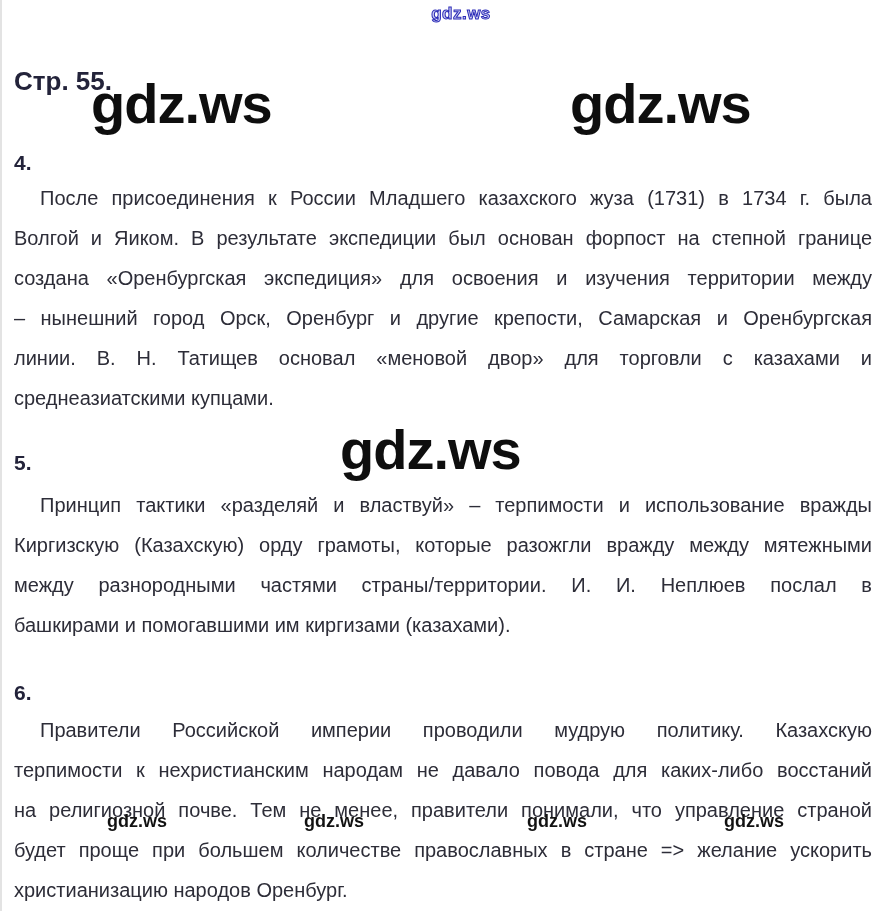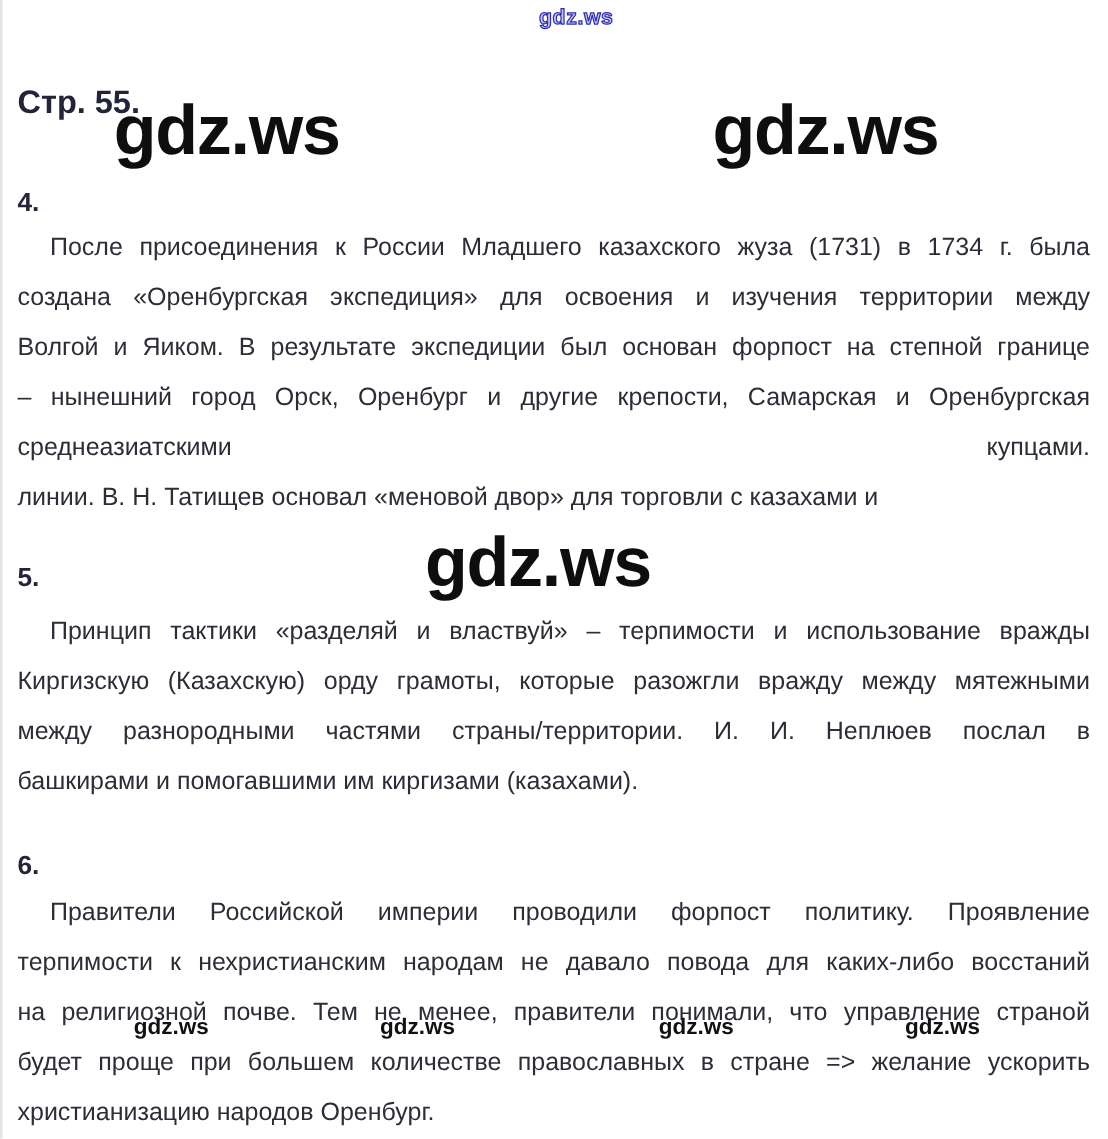--- a/index.html
+++ b/index.html
@@ -114,38 +114,38 @@
 
   <div class="page-label">Стр. 55.</div>
 
   <div class="wm-big" id="wm-big-1">gdz.ws</div>
   <div class="wm-big" id="wm-big-2">gdz.ws</div>
   <div class="wm-big" id="wm-big-3">gdz.ws</div>
 
   <div class="section-number" id="sec4-num">4.</div>
   <div class="para" id="para4">
       <div class="line">После присоединения к России Младшего казахского жуза (1731) в 1734 г. была</div>
+      <div class="line">Волгой и Яиком. В результате экспедиции был основан форпост на степной границе</div>
       <div class="line">создана «Оренбургская экспедиция» для освоения и изучения территории между</div>
-      <div class="line">Волгой и Яиком. В результате экспедиции был основан форпост на степной границе</div>
       <div class="line">– нынешний город Орск, Оренбург и другие крепости, Самарская и Оренбургская</div>
+      <div class="line">линии. В. Н. Татищев основал «меновой двор» для торговли с казахами и</div>
       <div class="line">среднеазиатскими купцами.</div>
-      <div class="line">линии. В. Н. Татищев основал «меновой двор» для торговли с казахами и</div>
     </div>
 
   <div class="section-number" id="sec5-num">5.</div>
   <div class="para" id="para5">
       <div class="line">Принцип тактики «разделяй и властвуй» – терпимости и использование вражды</div>
       <div class="line">Киргизскую (Казахскую) орду грамоты, которые разожгли вражду между мятежными</div>
       <div class="line">между разнородными частями страны/территории. И. И. Неплюев послал в</div>
       <div class="line">башкирами и помогавшими им киргизами (казахами).</div>
     </div>
 
   <div class="section-number" id="sec6-num">6.</div>
   <div class="para" id="para6">
-      <div class="line">Правители Российской империи проводили форпост политику. Проявление</div>
+      <div class="line">Правители Российской империи проводили мудрую политику. Казахскую</div>
       <div class="line">терпимости к нехристианским народам не давало повода для каких-либо восстаний</div>
       <div class="line">на религиозной почве. Тем не менее, правители понимали, что управление страной</div>
       <div class="line">будет проще при большем количестве православных в стране =&gt; желание ускорить</div>
       <div class="line">христианизацию народов Оренбург.</div>
     </div>
 
   <div class="wm-small" id="wm-small-1">gdz.ws</div>
   <div class="wm-small" id="wm-small-2">gdz.ws</div>
   <div class="wm-small" id="wm-small-3">gdz.ws</div>
   <div class="wm-small" id="wm-small-4">gdz.ws</div>

